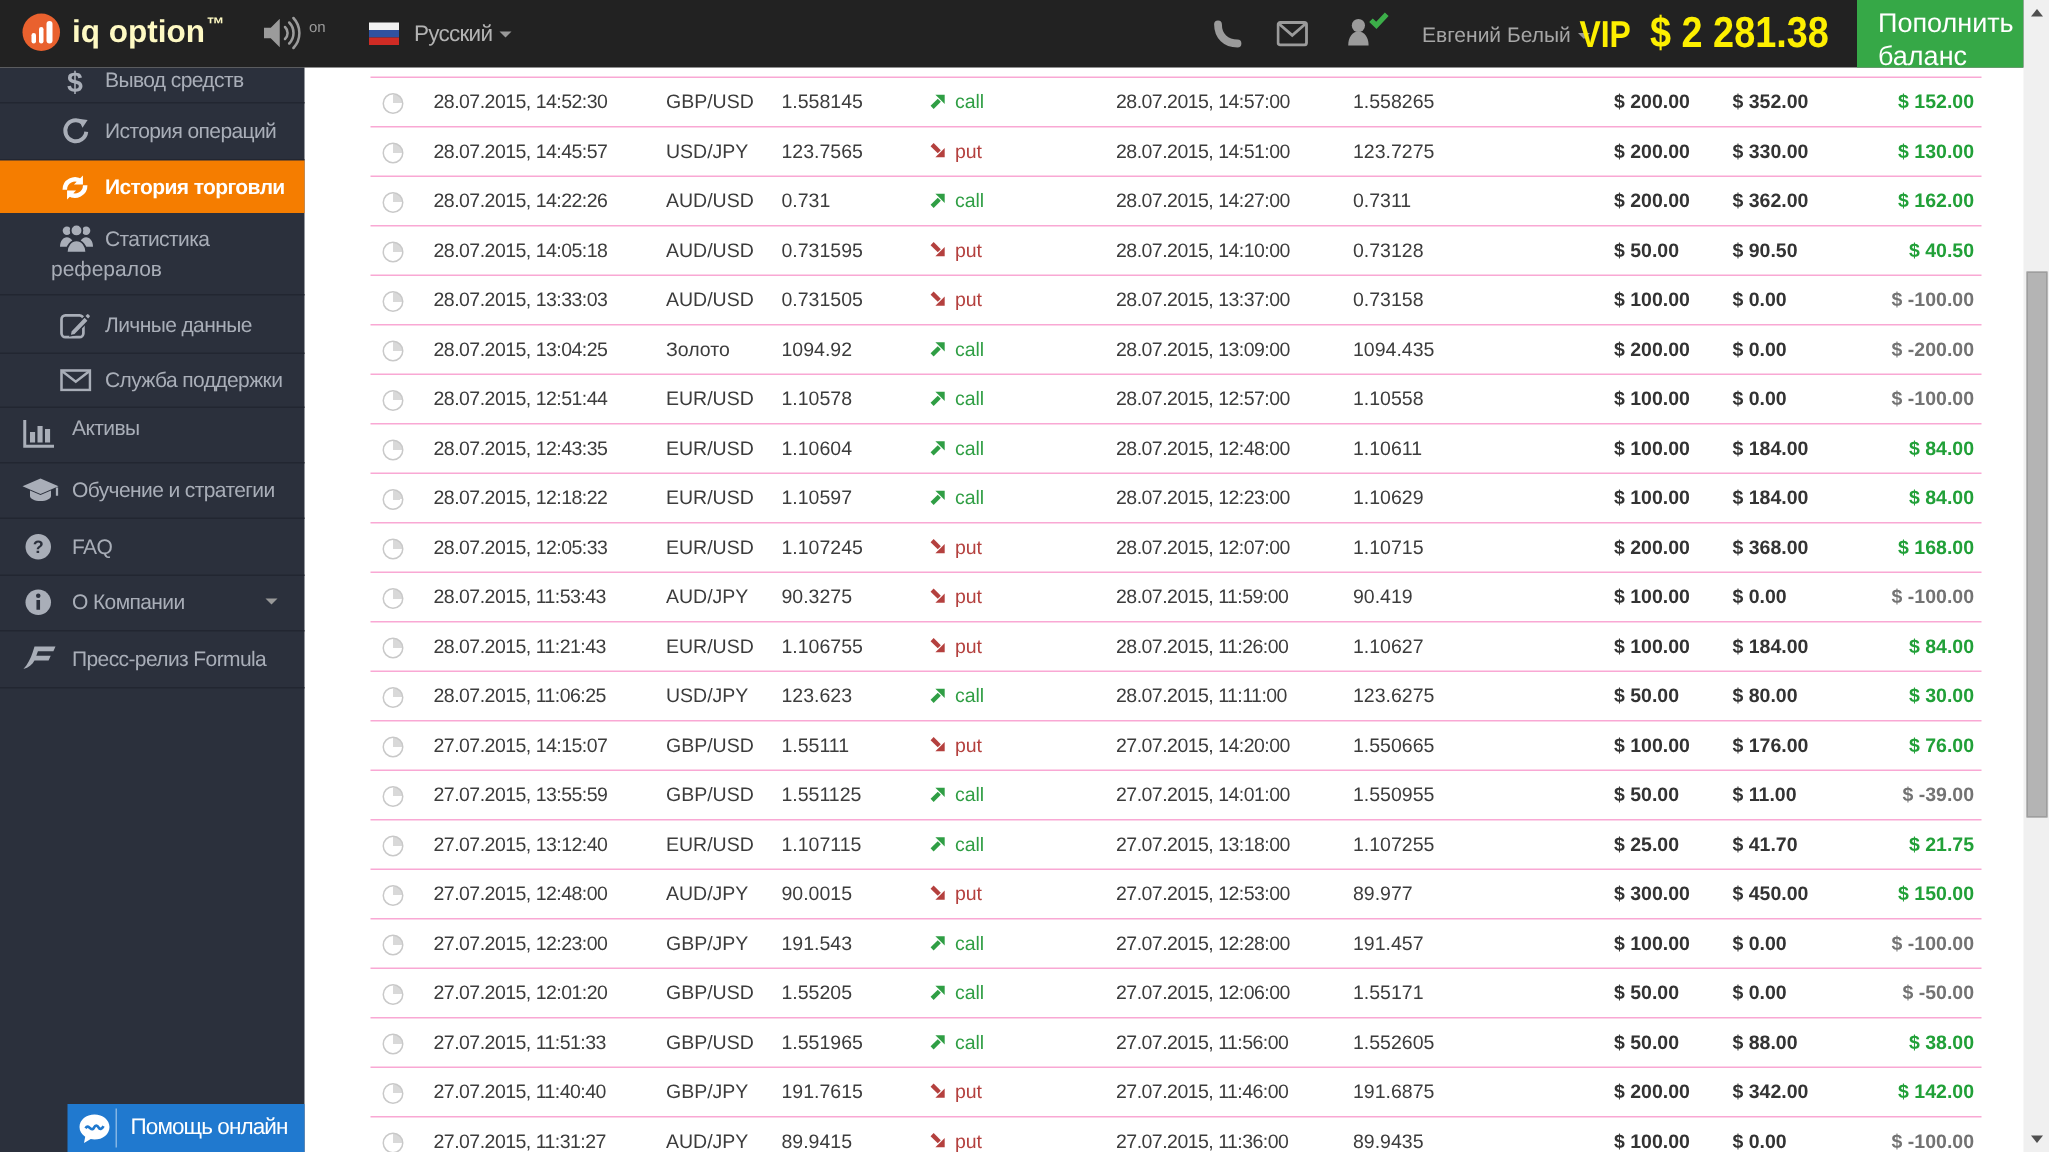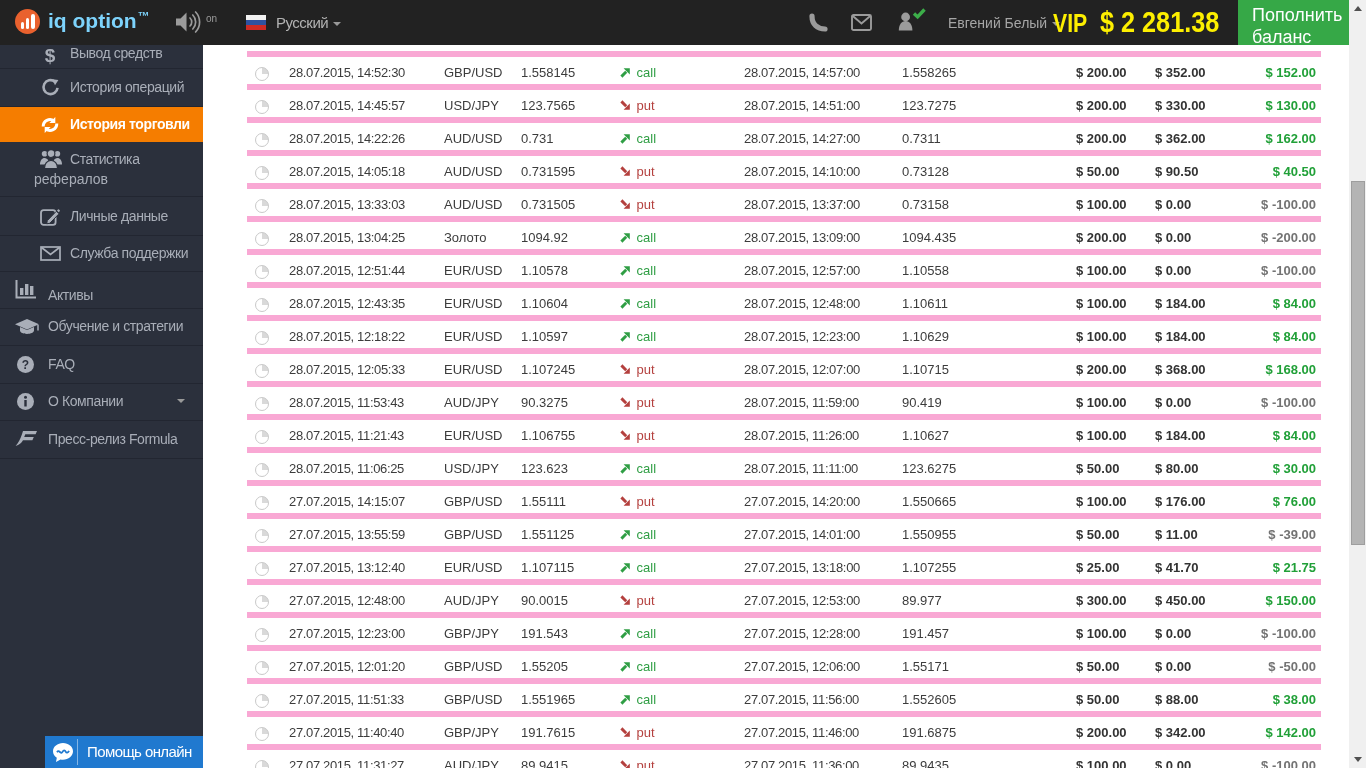--- a/index.html
+++ b/index.html
@@ -5,21 +5,21 @@
 *{margin:0;padding:0;box-sizing:border-box}
 html,body{width:1366px;height:768px;overflow:hidden;background:#fff;
  font-family:"Liberation Sans",sans-serif}
 
 #topbar{position:absolute;left:0;top:0;width:1366px;height:45px;background:#222;z-index:30}
 #logo{position:absolute;left:15px;top:9px;width:25px;height:25px;border-radius:50%;background:#e9612e}
 #logo i{position:absolute;bottom:5px;width:3.5px;background:#fff;border-radius:2px}
 #logo .b1{left:5.5px;height:7px}
 #logo .b2{left:10.8px;height:11px}
 #logo .b3{left:16px;height:15px}
-#iqname{position:absolute;left:48px;top:9px;font-size:21px;font-weight:bold;color:#7dd3fc}
+#iqname{position:absolute;left:48px;top:9px;font-size:21px;font-weight:bold;color:#fef9c3}
 #iqname sup{font-size:12px;font-weight:bold;vertical-align:8px;margin-left:1px}
 #spk{position:absolute;left:175px;top:10px}
 #on{position:absolute;left:206px;top:13px;font-size:10px;color:#9b9b9b}
 #flag{position:absolute;left:246px;top:15px;width:20px;height:15px}
 #flag div{height:5px}
 #flag .w{background:#f2f2f2}#flag .b{background:#2f52a0}#flag .r{background:#cf2b24}
 #lang{position:absolute;left:276px;top:14px;font-size:15px;color:#b3b3b3;letter-spacing:-0.5px}
 .caret{display:inline-block;width:0;height:0;border-left:4.5px solid transparent;border-right:4.5px solid transparent;border-top:4.5px solid #999;vertical-align:2px;margin-left:5px}
 #phone{position:absolute;left:808px;top:13px}
 #mail{position:absolute;left:851px;top:14px}
@@ -34,21 +34,21 @@
 .sep{position:absolute;left:0;width:203px;height:1px;background:#222631}
 .mi{position:absolute;left:0;width:203px}
 .mi .txt{position:absolute;left:70px;white-space:nowrap;letter-spacing:-0.4px}
 .mi .ic{position:absolute;left:40px;width:20px;text-align:center}
 .top .txt{left:48px}
 .top .ic{left:14px;width:22px}
 #m3{background:#f57d00;color:#fff;font-weight:bold}
 .ddc{position:absolute;left:172px;top:15px!important}
 
 #tbl{position:absolute;left:247px;top:51px;width:1074px;z-index:5;color:#3c3c3c;font-size:13px}
-.row{position:relative;height:33px;border-top:6px solid #f9a8d4}
+.row{position:relative;height:33px;border-top:1px solid #f9a8d4}
 .row span{position:absolute;top:0;line-height:32px;white-space:nowrap}
 .clk{left:8px;top:10px!important;width:14px;height:14px;border:1px solid #c9c9c9;border-radius:50%;
  background:conic-gradient(#d9d9d9 0 90deg,#fff 90deg 360deg)}
 .c1{left:42px;letter-spacing:-0.35px}.c2{left:197px}.c3{left:274px}.c4{left:373px}
 .c5{left:497px;letter-spacing:-0.35px}.c6{left:655px}
 .c7{left:829px;font-weight:bold;color:#333}
 .c8{left:908px;font-weight:bold;color:#333}
 .c9{right:5px;font-weight:bold}
 .call{color:#2f9e44}.put{color:#b4403e}
 .win{color:#21a038}.loss{color:#737373}
@@ -158,21 +158,21 @@
       <span class="txt" style="top:9px;line-height:17px">Служба поддержки</span>
     </div>
 <div class="sep" style="top:226px"></div>
 <div class="mi top" style="top:227px;height:36px">
       <span class="ic" style="top:8px"><svg width="21" height="19" viewBox="0 0 21 19">
           <path d="M1.5 0 V17.5 H21" stroke="#a9aeb8" stroke-width="2" fill="none"></path>
           <rect x="5" y="8" width="3.4" height="7" fill="#a9aeb8"></rect>
           <rect x="10" y="4" width="3.4" height="11" fill="#a9aeb8"></rect>
           <rect x="15" y="6" width="3.4" height="9" fill="#a9aeb8"></rect>
         </svg></span>
-      <span class="txt" style="top:15px;line-height:17px">Активы</span>
+      <span class="txt" style="top:5px;line-height:17px">Активы</span>
     </div>
 <div class="sep" style="top:263px"></div>
 <div class="mi top" style="top:264px;height:36px">
       <span class="ic" style="top:9px"><svg width="26" height="17" viewBox="0 0 26 17">
           <path d="M13 1 L25 6.2 13 11.4 1 6.2 Z" fill="#a9aeb8"></path>
           <path d="M6 9 v3.6 c0 1.9 3.1 3.4 7 3.4 s7-1.5 7-3.4 V9 l-7 3 z" fill="#a9aeb8"></path>
           <path d="M24 7 v5.5" stroke="#a9aeb8" stroke-width="1.5"></path>
         </svg></span>
       <span class="txt" style="top:9px;line-height:17px">Обучение и стратегии</span>
     </div>

